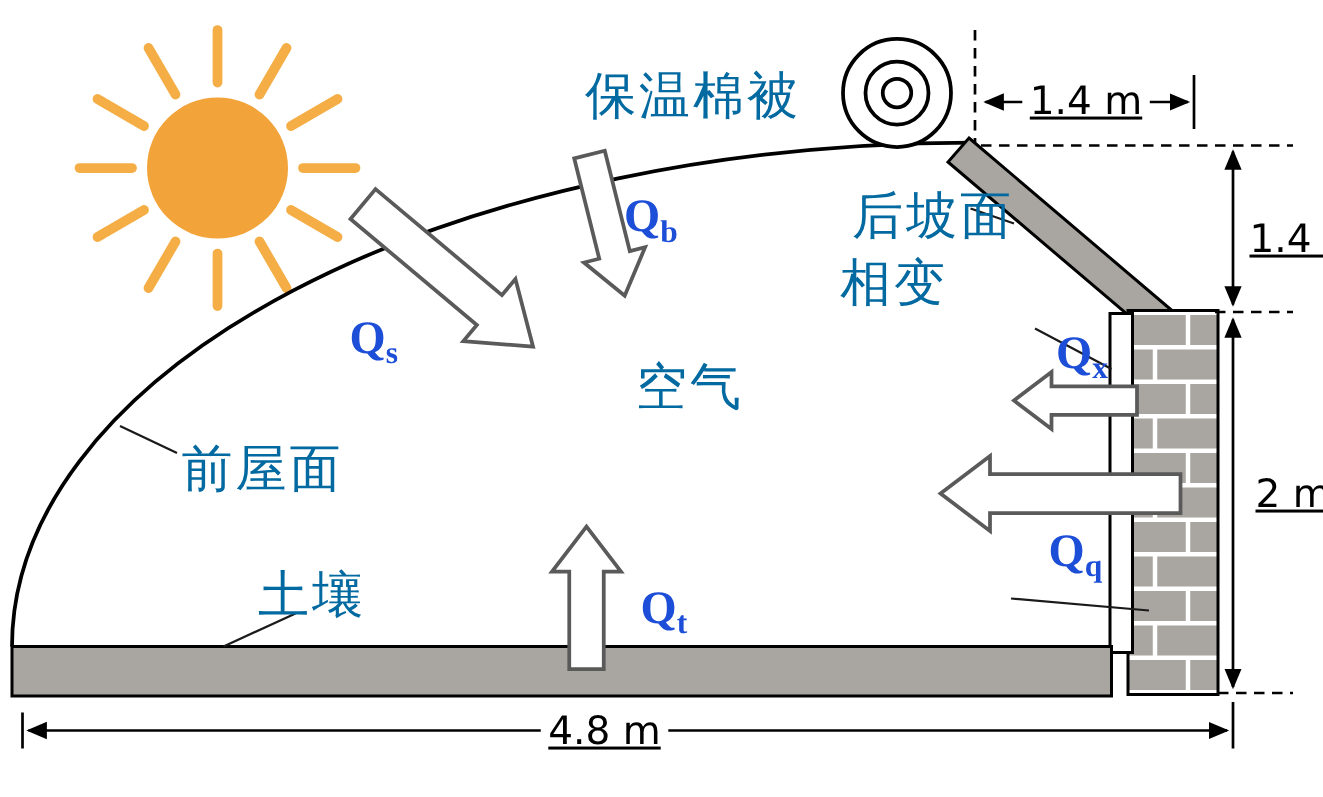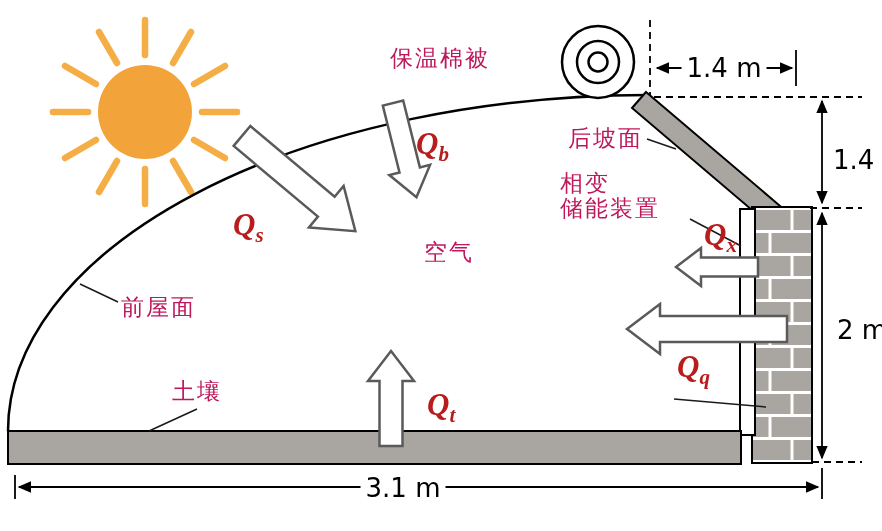--- a/index.html
+++ b/index.html
@@ -2,32 +2,32 @@
 <html><head>
 <meta charset="utf-8">
 <style>
   html,body{margin:0;padding:0;background:#ffffff;}
   .canvas{
     position:relative;width:882px;height:531px;background:#ffffff;overflow:hidden;
     font-family:"DejaVu Sans",sans-serif;
   }
   .canvas svg{position:absolute;left:0;top:0;}
   .cjk{
-    position:absolute;font-family:"DejaVu Sans",sans-serif;font-size:23px;
-    letter-spacing:2px;color:#be185d;white-space:nowrap;line-height:1.08;
+    position:absolute;font-family:"DejaVu Sans",sans-serif;font-size:34px;
+    letter-spacing:2px;color:#0369a1;white-space:nowrap;line-height:1.08;
   }
   .pcm{}
   .q{
-    position:absolute;font-family:"Liberation Serif",serif;font-style:italic;
-    font-weight:bold;font-size:31px;color:#b91c1c;white-space:nowrap;line-height:1;
+    position:absolute;font-family:"Liberation Serif",serif;
+    font-weight:bold;font-size:31px;color:#1d4ed8;white-space:nowrap;line-height:1;
   }
   .q sub{font-size:21px;}
   .dim{
     position:absolute;font-family:"DejaVu Sans",sans-serif;font-size:26px;color:#000;
-    background:#ffffff;padding:0 5px;white-space:nowrap;line-height:1.1;
+    background:#ffffff;padding:0 5px;white-space:nowrap;line-height:1.1;text-decoration:underline;
   }
   .dim.center{transform:translate(-50%,-50%);}
   .dim.vmid{transform:translateY(-50%);}
 </style>
 </head>
 <body>
 
 <div class="canvas">
 
   <svg width="882" height="531" viewBox="0 0 882 531">
@@ -109,30 +109,29 @@
       <line x1="19" y1="487" x2="818" y2="487" marker-start="url(#arr)" marker-end="url(#arr)"></line>
       <line x1="15" y1="475" x2="15" y2="499"></line>
       <line x1="822" y1="468" x2="822" y2="499"></line>
     </g>
   </svg>
 
   <div class="cjk" style="left:390px;top:46px">保温棉被</div>
   <div class="cjk" style="left:568px;top:126px">后坡面</div>
   <div class="cjk pcm" style="left:560px;top:171px;width:132px">
     <div>相变</div>
-    <div>储能装置</div>
   </div>
   <div class="cjk" style="left:424px;top:240px">空气</div>
   <div class="cjk" style="left:172px;top:379px">土壤</div>
   <div class="cjk" style="left:121px;top:295px">前屋面</div>
 
   <div class="q" style="left:233px;top:209px"><span>Q</span><sub>s</sub></div>
   <div class="q" style="left:416px;top:128px"><span>Q</span><sub>b</sub></div>
   <div class="q" style="left:704px;top:219px"><span>Q</span><sub>x</sub></div>
-  <div class="q" style="left:677px;top:351px"><span>Q</span><sub>q</sub></div>
+  <div class="q" style="left:699px;top:351px"><span>Q</span><sub>q</sub></div>
   <div class="q" style="left:427px;top:389px"><span>Q</span><sub>t</sub></div>
 
   <div class="dim center" style="left:724px;top:68px">1.4 m</div>
   <div class="dim vmid" style="left:828px;top:160px">1.4 m</div>
   <div class="dim vmid" style="left:832px;top:330px">2 m</div>
-  <div class="dim center" style="left:403px;top:488px">3.1 m</div>
+  <div class="dim center" style="left:403px;top:488px">4.8 m</div>
 
 </div>
 
 </body></html>

